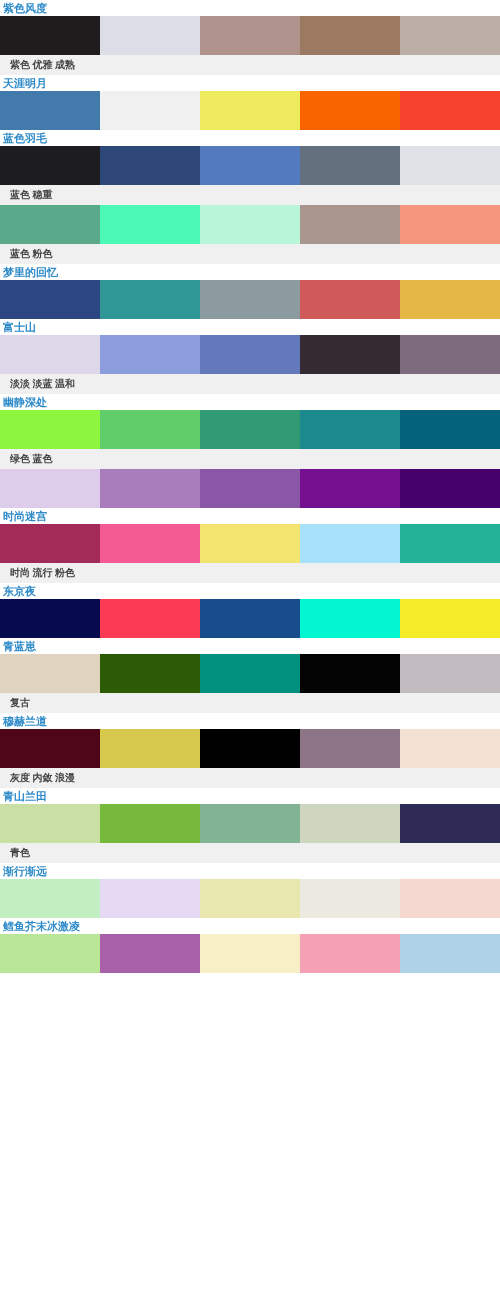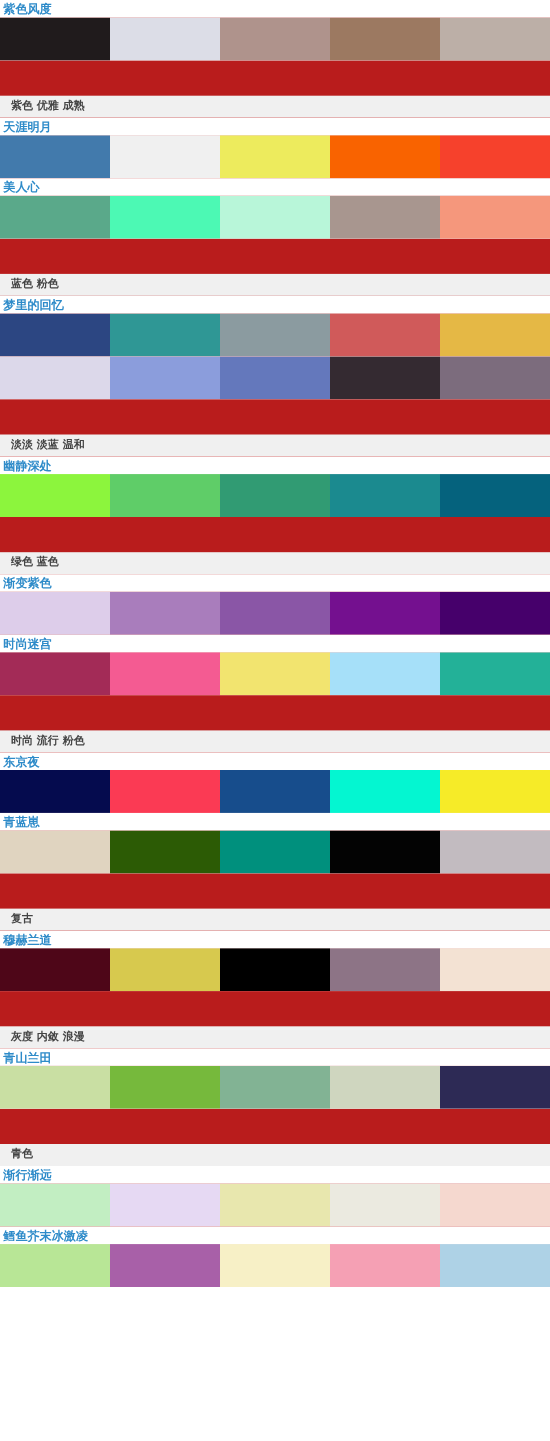--- a/index.html
+++ b/index.html
@@ -11,21 +11,22 @@
   body {
     width: 500px;
     font-family: "DejaVu Sans", "Liberation Sans", sans-serif;
     -webkit-font-smoothing: none;
   }
   #palette-list {
     width: 500px;
   }
   .palette {
     width: 500px;
-    background: #b91c1c;
+    background: #f97316;
+    font-family: Liberation Serif, serif;
   }
   .palette-title {
     font-size: 11px;
     font-weight: bold;
     color: #2e8bc9;
     line-height: 15px;
     height: 15px;
     padding: 1px 0 0 3px;
     background: #ffffff;
     white-space: nowrap;
@@ -47,21 +48,20 @@
   .palette-tags {
     height: 17px;
     line-height: 17px;
     font-size: 10px;
     font-weight: bold;
     color: #444444;
     background: #f0f0f0;
     padding: 1px 0 2px 10px;
     white-space: nowrap;
     overflow: hidden;
-    margin-top: 32px;
   }
 </style>
 </head>
 <body>
 
 <div id="palette-list">
     <div class="palette">
       <div class="palette-title">紫色风度</div>
       <div class="swatch-row">
         <div class="swatch" title="#201b1c" style="background: rgb(32, 27, 28);"></div>
@@ -76,41 +76,52 @@
       <div class="palette-title">天涯明月</div>
       <div class="swatch-row">
         <div class="swatch" title="#427aac" style="background: rgb(66, 122, 172);"></div>
         <div class="swatch" title="#f0f0f0" style="background: rgb(240, 240, 240);"></div>
         <div class="swatch" title="#edeb5d" style="background: rgb(237, 235, 93);"></div>
         <div class="swatch" title="#f96300" style="background: rgb(249, 99, 0);"></div>
         <div class="swatch" title="#f6412c" style="background: rgb(246, 65, 44);"></div>
       </div>
     </div>
     <div class="palette">
-      <div class="palette-title">美人心</div>
+      <div class="palette-title">蓝色羽毛</div>
+      <div class="swatch-row">
+        <div class="swatch" title="#1d1d1f" style="background: rgb(29, 29, 31);"></div>
+        <div class="swatch" title="#2e4779" style="background: rgb(46, 71, 121);"></div>
+        <div class="swatch" title="#5379bf" style="background: rgb(83, 121, 191);"></div>
+        <div class="swatch" title="#65707f" style="background: rgb(101, 112, 127);"></div>
+        <div class="swatch" title="#dfe1e6" style="background: rgb(223, 225, 230);"></div>
+      </div>
+      <div class="palette-tags">蓝色 稳重</div>
+    </div>
+    <div class="palette">
       <div class="swatch-row">
         <div class="swatch" title="#5aa98a" style="background: rgb(90, 169, 138);"></div>
         <div class="swatch" title="#4cf9b4" style="background: rgb(76, 249, 180);"></div>
         <div class="swatch" title="#b8f6d9" style="background: rgb(184, 246, 217);"></div>
         <div class="swatch" title="#a8968f" style="background: rgb(168, 150, 143);"></div>
         <div class="swatch" title="#f5977c" style="background: rgb(245, 151, 124);"></div>
       </div>
       <div class="palette-tags">蓝色 粉色</div>
     </div>
     <div class="palette">
       <div class="palette-title">梦里的回忆</div>
       <div class="swatch-row">
         <div class="swatch" title="#2c4682" style="background: rgb(44, 70, 130);"></div>
         <div class="swatch" title="#2f9795" style="background: rgb(47, 151, 149);"></div>
         <div class="swatch" title="#8b9ba0" style="background: rgb(139, 155, 160);"></div>
         <div class="swatch" title="#d05a5a" style="background: rgb(208, 90, 90);"></div>
         <div class="swatch" title="#e5b845" style="background: rgb(229, 184, 69);"></div>
       </div>
     </div>
     <div class="palette">
+      <div class="palette-title">富士山</div>
       <div class="swatch-row">
         <div class="swatch" title="#dcd8ea" style="background: rgb(220, 216, 234);"></div>
         <div class="swatch" title="#8b9ddc" style="background: rgb(139, 157, 220);"></div>
         <div class="swatch" title="#6478bc" style="background: rgb(100, 120, 188);"></div>
         <div class="swatch" title="#342a31" style="background: rgb(52, 42, 49);"></div>
         <div class="swatch" title="#7c6c7d" style="background: rgb(124, 108, 125);"></div>
       </div>
       <div class="palette-tags">淡淡 淡蓝 温和</div>
     </div>
     <div class="palette">
@@ -118,21 +129,20 @@
       <div class="swatch-row">
         <div class="swatch" title="#8cf53d" style="background: rgb(140, 245, 61);"></div>
         <div class="swatch" title="#5fcd68" style="background: rgb(95, 205, 104);"></div>
         <div class="swatch" title="#319b73" style="background: rgb(49, 155, 115);"></div>
         <div class="swatch" title="#1b8a8f" style="background: rgb(27, 138, 143);"></div>
         <div class="swatch" title="#05627d" style="background: rgb(5, 98, 125);"></div>
       </div>
       <div class="palette-tags">绿色 蓝色</div>
     </div>
     <div class="palette">
-      <div class="palette-title">渐变紫色</div>
       <div class="swatch-row">
         <div class="swatch" title="#ddcdea" style="background: rgb(221, 205, 234);"></div>
         <div class="swatch" title="#a97dbc" style="background: rgb(169, 125, 188);"></div>
         <div class="swatch" title="#8a56a6" style="background: rgb(138, 86, 166);"></div>
         <div class="swatch" title="#74108f" style="background: rgb(116, 16, 143);"></div>
         <div class="swatch" title="#46006b" style="background: rgb(70, 0, 107);"></div>
       </div>
     </div>
     <div class="palette">
       <div class="palette-title">时尚迷宫</div>

